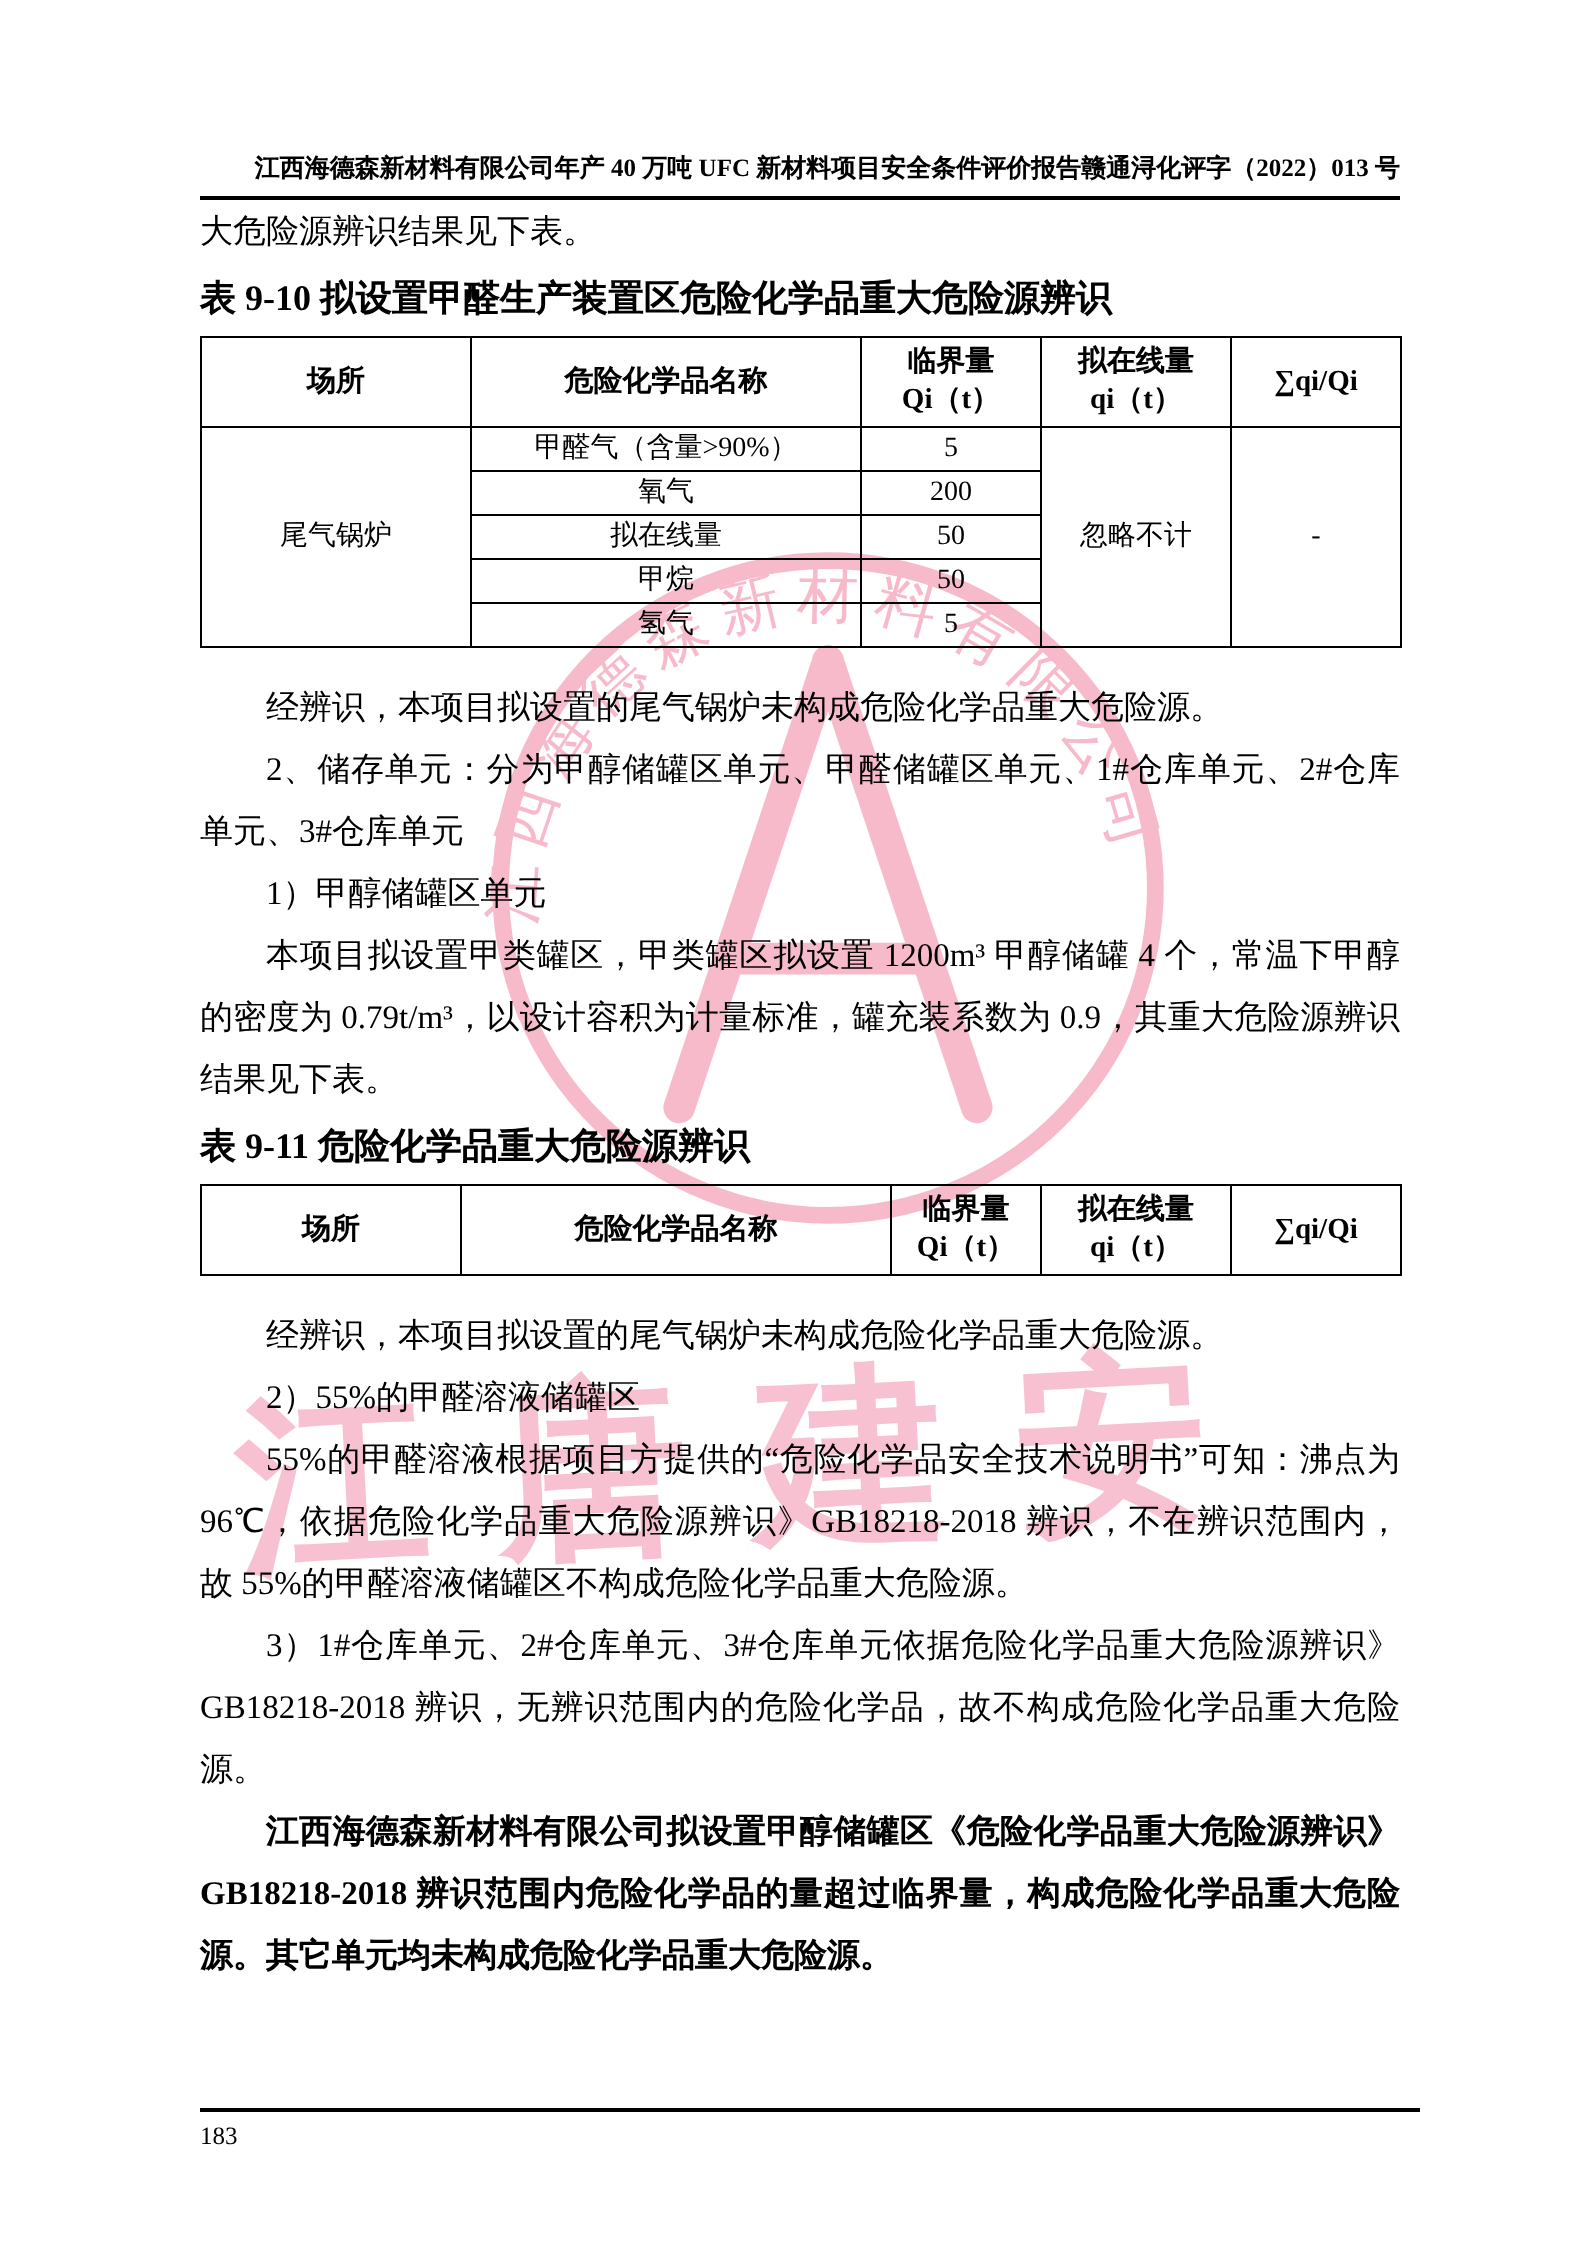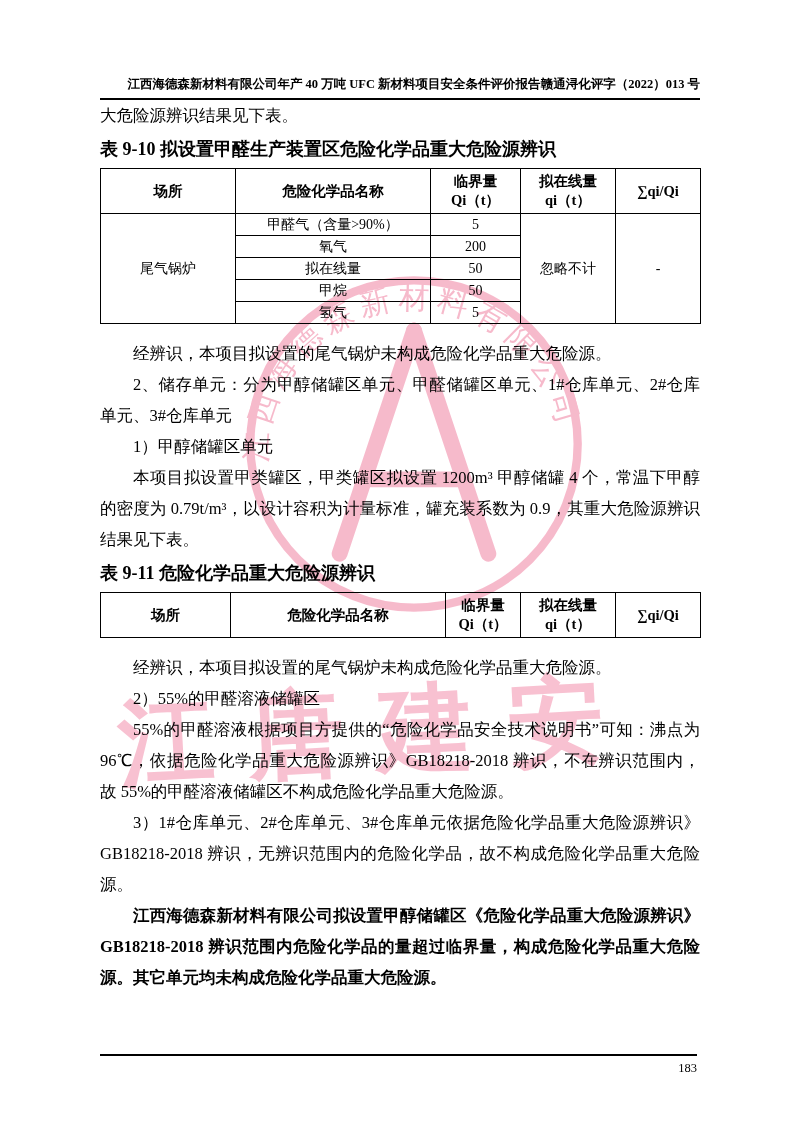--- a/index.html
+++ b/index.html
@@ -41,21 +41,21 @@
     border:1px solid #000;text-align:center;vertical-align:middle;
     padding:0 2px;font-size:14px;overflow:hidden;
   }
   table.tbl tr.head td{
     height:44px;font-weight:bold;font-size:14.5px;white-space:pre-line;line-height:19px;
   }
   table.t1 tr.data td{height:21px;line-height:21px;}
   table.t2 tr.data td{height:23px;line-height:23px;}
   .after-table{margin-top:14px;}
   
-  .footer{position:absolute;left:100px;right:96px;bottom:46px;z-index:1;text-align:right;}
+  .footer{position:absolute;left:100px;right:83px;bottom:46px;z-index:1;text-align:left;}
   .footer-line{border-top:2px solid #000;margin-bottom:5px;}
   .page-number{font-size:12.5px;}
 </style>
 </head>
 <body>
 
 <div class="page">
 
   <div class="watermark">
     <svg class="wm-svg" viewBox="0 0 400 400">

